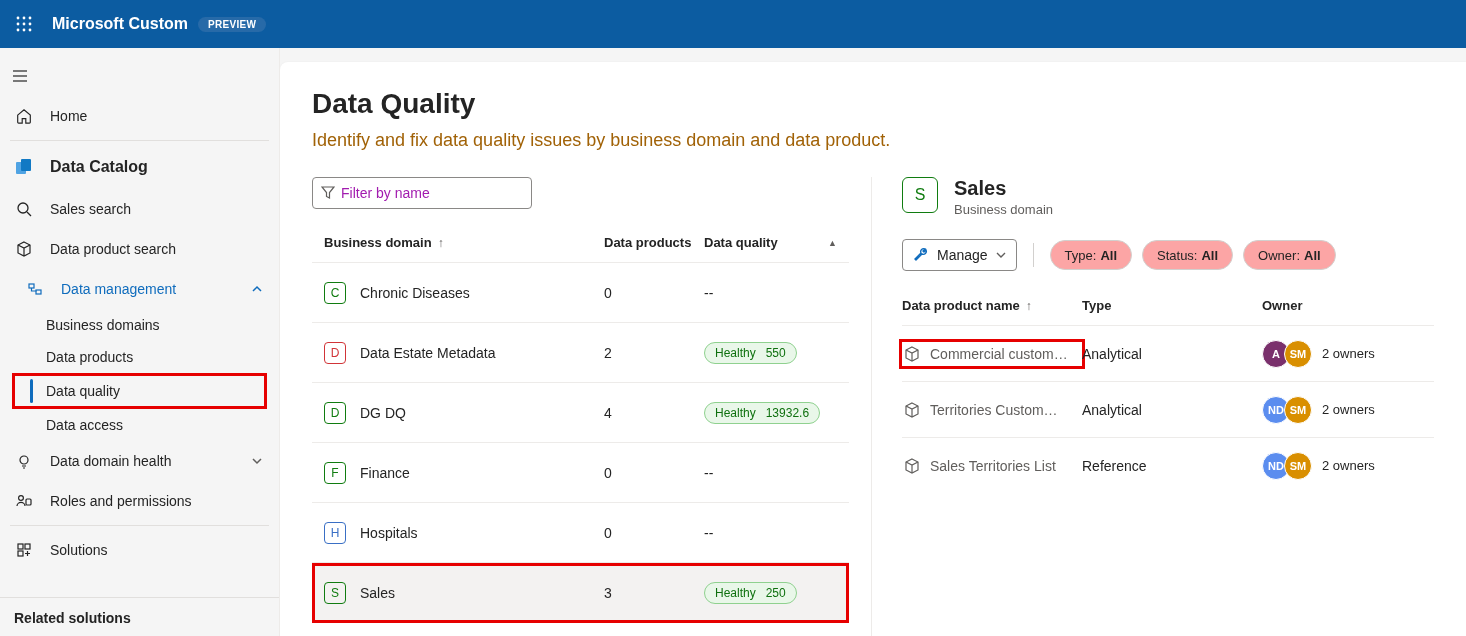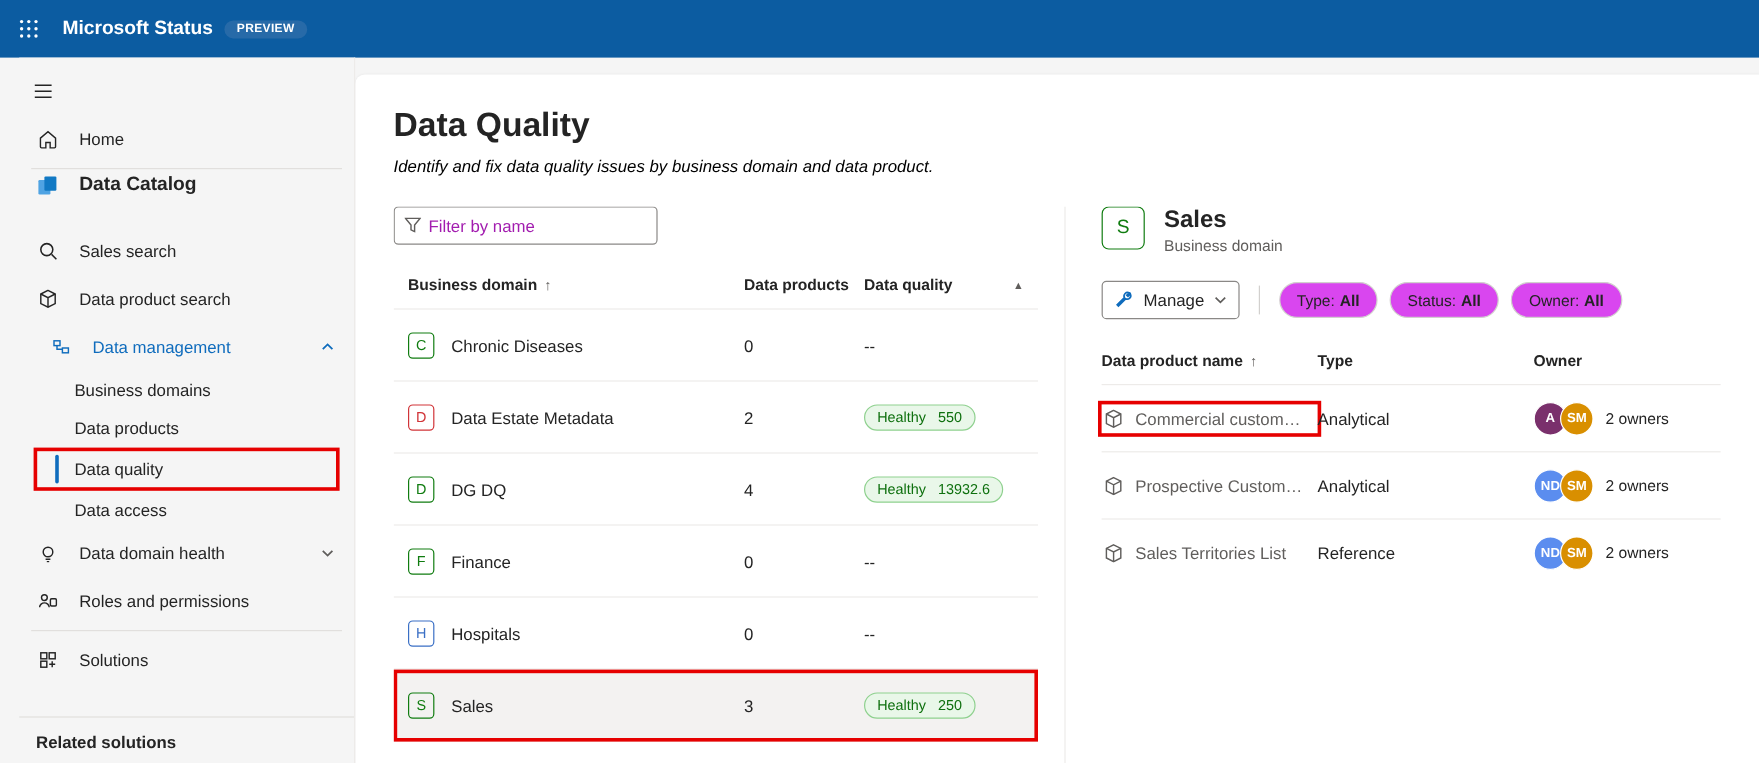--- a/index.html
+++ b/index.html
@@ -2,40 +2,40 @@
 <html><head>
 <meta charset="utf-8">
 <style>
   * { box-sizing: border-box; margin: 0; padding: 0; }
   body { font-family: "Segoe UI", -apple-system, sans-serif; font-size: 14px; color: #242424; background: #f5f5f5; overflow: hidden; }
   .topbar { height: 48px; background: #0c5ca1; color: #fff; display: flex; align-items: center; padding: 0 8px; }
   .waffle { width: 32px; height: 32px; display:flex; align-items:center; justify-content:center; cursor:pointer; }
   .waffle svg { fill:#fff; }
   .brand { font-size: 16px; font-weight: 600; margin-left: 12px; }
   .preview-badge { margin-left: 10px; padding: 2px 10px; font-size: 10px; border-radius: 10px; background:#276aa8; font-weight:600; letter-spacing:0.3px;}
-  .shell { display:flex; height: calc(100vh - 48px); margin-left: 16px; }
+  .shell { display:flex; height: calc(100vh - 48px); }
   .sidebar { width: 280px; background:#f5f5f5; padding: 8px 0 0 0; border-right:1px solid #edebe9; position:relative;}
   .hamburger { width:32px; height:32px; margin: 4px 0 4px 4px; display:flex; align-items:center; justify-content:center; cursor:pointer; }
   .sb-item { display:flex; align-items:center; height:40px; padding:0 14px; cursor:pointer; gap:16px; font-size:14px; color:#242424; border-radius:4px;}
   .sb-icon { width:20px; height:20px; display:flex; align-items:center; justify-content:center;}
   .sb-label{ flex:1; }
   .sb-separator{ height:1px; background:#e1dfdd; margin:4px 10px; }
-  .sb-heading { display:flex; gap:16px; padding:0 14px; height:44px; font-weight:600; font-size:16px;}
+  .sb-heading { display:flex; align-items:center; gap:16px; padding:0 14px; height:44px; font-weight:600; font-size:16px;}
   .sb-heading .sb-icon svg { fill:#0078d4;}
   .sb-active { color:#0f6cbd;padding-left:25px; }
   .sb-expand .chev { margin-left:auto; width:14px; height:14px;}
   .sb-sub { padding-left:46px; height:32px; display:flex; align-items:center; font-size:14px; cursor:pointer;}
   .sb-sub-hl { position:relative; color:#242424; }
   .sb-sub-hl-bar { position:absolute; left:30px; top:4px; bottom:4px; width:3px; background:#0f6cbd; border-radius:2px;}
   .highlight-red { outline: 3px solid #e60000; outline-offset: -1px; }
   .sb-related { position:absolute; bottom:0; left:0; right:0; padding:12px 14px 10px 14px; font-weight:600; border-top:1px solid #e1dfdd;}
   .content-wrap{ flex:1; padding:14px 0 0 0; overflow:hidden; }
   .content { background:#fff; margin-left:0; height:100%; border-radius:8px 0 0 0; padding:26px 32px 0 32px; display:flex; flex-direction:column; box-shadow: 0 0 2px rgba(0,0,0,0.05);}
   .page-title { font-size:28px; font-weight:600; }
-  .page-sub { margin-top:10px; color:#000000; font-size:14px;font-style:italic;}
+  .page-sub { margin-top:10px; color:#a16207; font-size:18px;}
   .main-area { display:flex; margin-top:26px; flex:1; overflow:hidden;}
   .left-pane { width:560px; border-right:1px solid #edebe9; padding-right:22px;}
   .filter-box { border:1px solid #8a8886; border-radius:4px; height:32px; width:220px; display:flex; align-items:center; padding:0 8px; gap:6px; color:#a21caf; font-size:14px;}
   .table { margin-top:14px; width:100%;}
   .thead { display:flex; align-items:center; height:40px; font-size:13px; font-weight:600; color:#242424; border-bottom:1px solid #edebe9; padding:0 12px; position:relative;}
   .th-bd{ flex:0 0 280px;}
   .th-dp{ flex:0 0 100px;}
   .th-dq{ flex:1; display:flex; align-items:center;}
   .sorttri{ margin-left:auto; font-size:9px; color:#605e5c; }
   .sortarrow{ margin-left:6px; font-size:12px; color:#605e5c;}
@@ -52,21 +52,21 @@
   .pill .pval{ color:#0e700e; font-weight:400;}
   .right-pane { flex:1; padding-left:30px;}
   .rp-head { display:flex; gap:16px; align-items:flex-start;}
   .rp-chip { width:36px; height:36px; border:1.5px solid #107c10; border-radius:6px; color:#107c10; display:flex; align-items:center; justify-content:center; font-size:16px; font-weight:400;}
   .rp-title { font-size:20px; font-weight:600;}
   .rp-subtitle{ font-size:13px; color:#605e5c; margin-top:2px;}
   .rp-toolbar{ margin-top:22px; display:flex; align-items:center; gap:10px;}
   .manage-btn{ display:inline-flex; align-items:center; gap:8px; border:1px solid #8a8886; border-radius:4px; height:32px; padding:0 10px; cursor:pointer; font-size:14px; background:#fff;}
   .wrench{ color:#0f6cbd;}
   .vdiv{ width:1px; height:24px; background:#d2d0ce; margin:0 6px;}
-  .chipbtn{ display:inline-flex; align-items:center; height:30px; border:1px solid #d2d0ce; border-radius:16px; padding:0 14px; font-size:13px; color:#242424; cursor:pointer; background:#d946ef;}
+  .chipbtn{ display:inline-flex; align-items:center; height:30px; border:1px solid #d2d0ce; border-radius:16px; padding:0 14px; font-size:13px; color:#242424; cursor:pointer; background:#fca5a5;}
   .chipbtn b{ font-weight:600; margin-left:4px;}
   .rp-thead{ display:flex; align-items:center; height:40px; font-size:13px; font-weight:600; margin-top:14px;justify-content:flex-end;}
   .c-name{ flex:0 0 180px;}
   .c-type{ flex:0 0 180px;}
   .c-owner{ flex:1;}
   .rp-row{ display:flex; align-items:center; height:56px; border-top:1px solid #edebe9; font-size:14px;}
   .cube{ width:16px; height:16px; margin-right:10px; color:#605e5c;}
   .c-name-inner{ display:flex; align-items:center; flex:0 0 180px; color:#605e5c; white-space:nowrap; overflow:hidden; text-overflow:ellipsis;}
   .avatars{ display:flex; align-items:center;}
   .av{ width:28px; height:28px; border-radius:50%; display:flex; align-items:center; justify-content:center; color:#fff; font-size:11px; font-weight:600; margin-left:-6px; border:1.5px solid #fff;}
@@ -88,21 +88,21 @@
         <circle cx="8" cy="2" r="1.4"></circle>
         <circle cx="14" cy="2" r="1.4"></circle>
         <circle cx="2" cy="8" r="1.4"></circle>
         <circle cx="8" cy="8" r="1.4"></circle>
         <circle cx="14" cy="8" r="1.4"></circle>
         <circle cx="2" cy="14" r="1.4"></circle>
         <circle cx="8" cy="14" r="1.4"></circle>
         <circle cx="14" cy="14" r="1.4"></circle>
       </svg>
   </div>
-  <div class="brand">Microsoft Status</div>
+  <div class="brand">Microsoft Custom</div>
   <div class="preview-badge">PREVIEW</div>
 </div>
 
 <div class="shell">
 
   <div class="sidebar">
     <div class="hamburger">
       <svg width="16" height="16" viewBox="0 0 16 16" stroke="#242424" stroke-width="1.2">
           <line x1="1" y1="3" x2="15" y2="3"></line>
           <line x1="1" y1="8" x2="15" y2="8"></line>
@@ -354,21 +354,21 @@
                   </span>
       <span class="owner-text">2 owners</span>
     </div>
               </div>
               <div class="rp-row">
     <div class="c-name-inner " style="padding:4px 2px;">
       <span class="cube"><svg width="16" height="16" viewBox="0 0 16 16" fill="none" stroke="#605e5c" stroke-width="1.2">
                       <path d="M8 1 14 4v8l-6 3-6-3V4l6-3z"></path>
                       <path d="M2 4l6 3 6-3M8 7v8"></path>
                     </svg></span>
-      <span>Prospective Custom…</span>
+      <span>Territories Custom…</span>
     </div>
     <div class="c-type">Analytical</div>
     <div class="c-owner" style="display:flex;align-items:center;">
       <span class="avatars">
                     <span class="av av-blue">ND</span>
                     <span class="av av-orange">SM</span>
                   </span>
       <span class="owner-text">2 owners</span>
     </div>
               </div>

